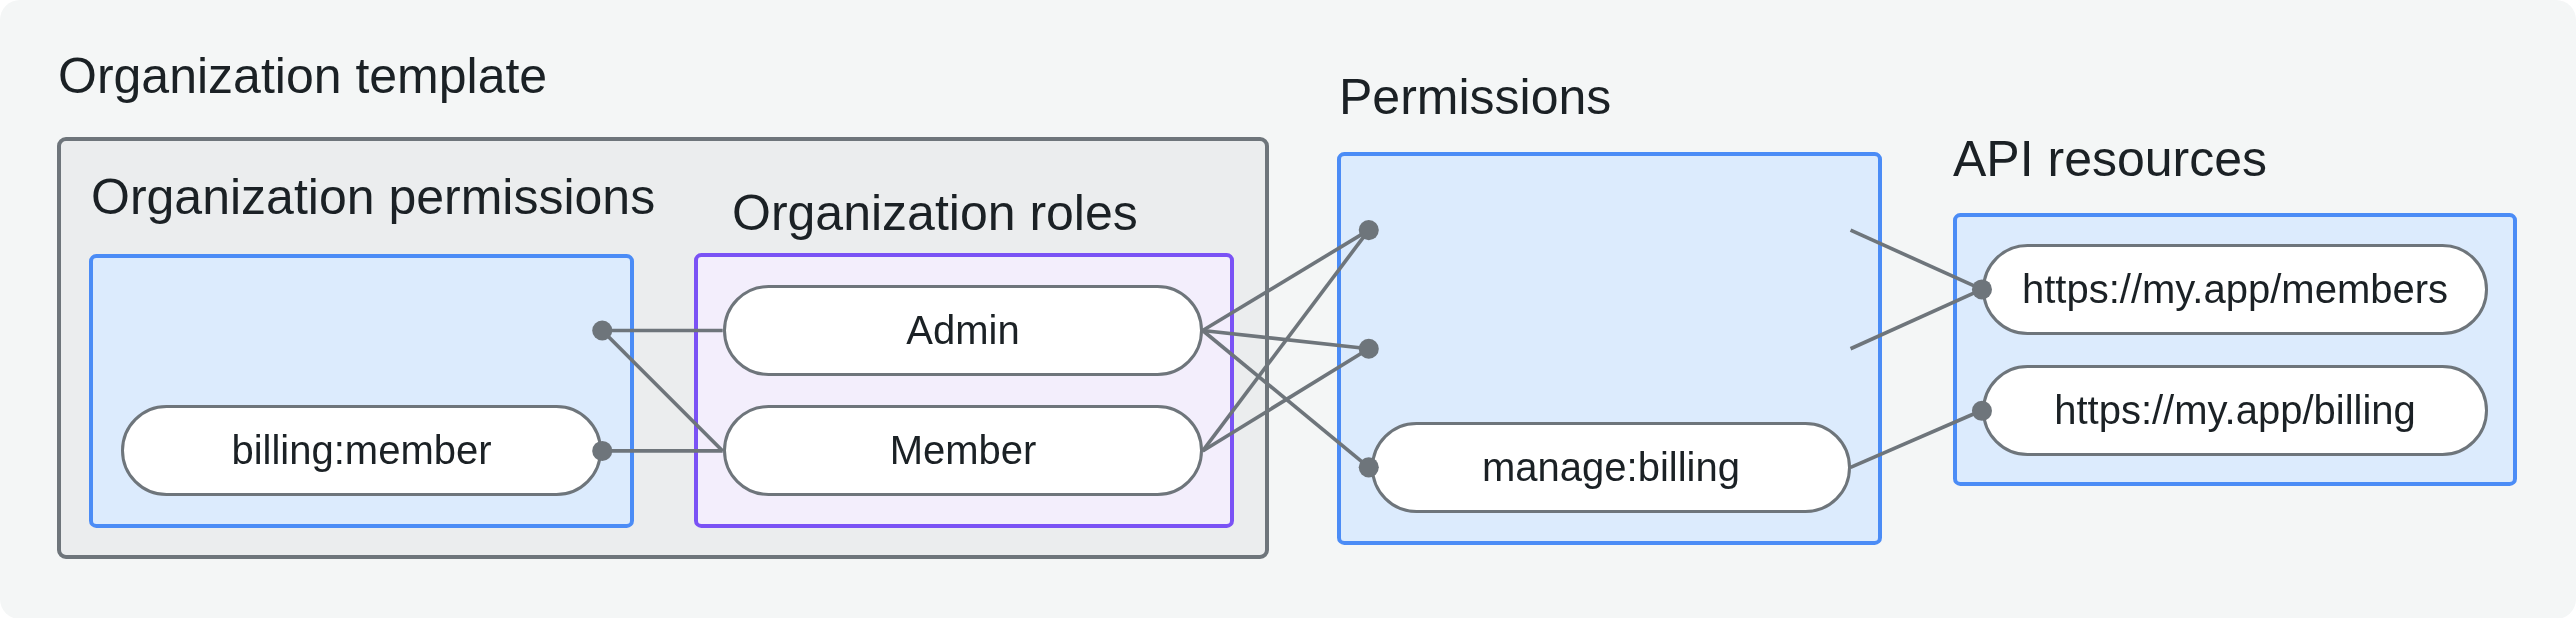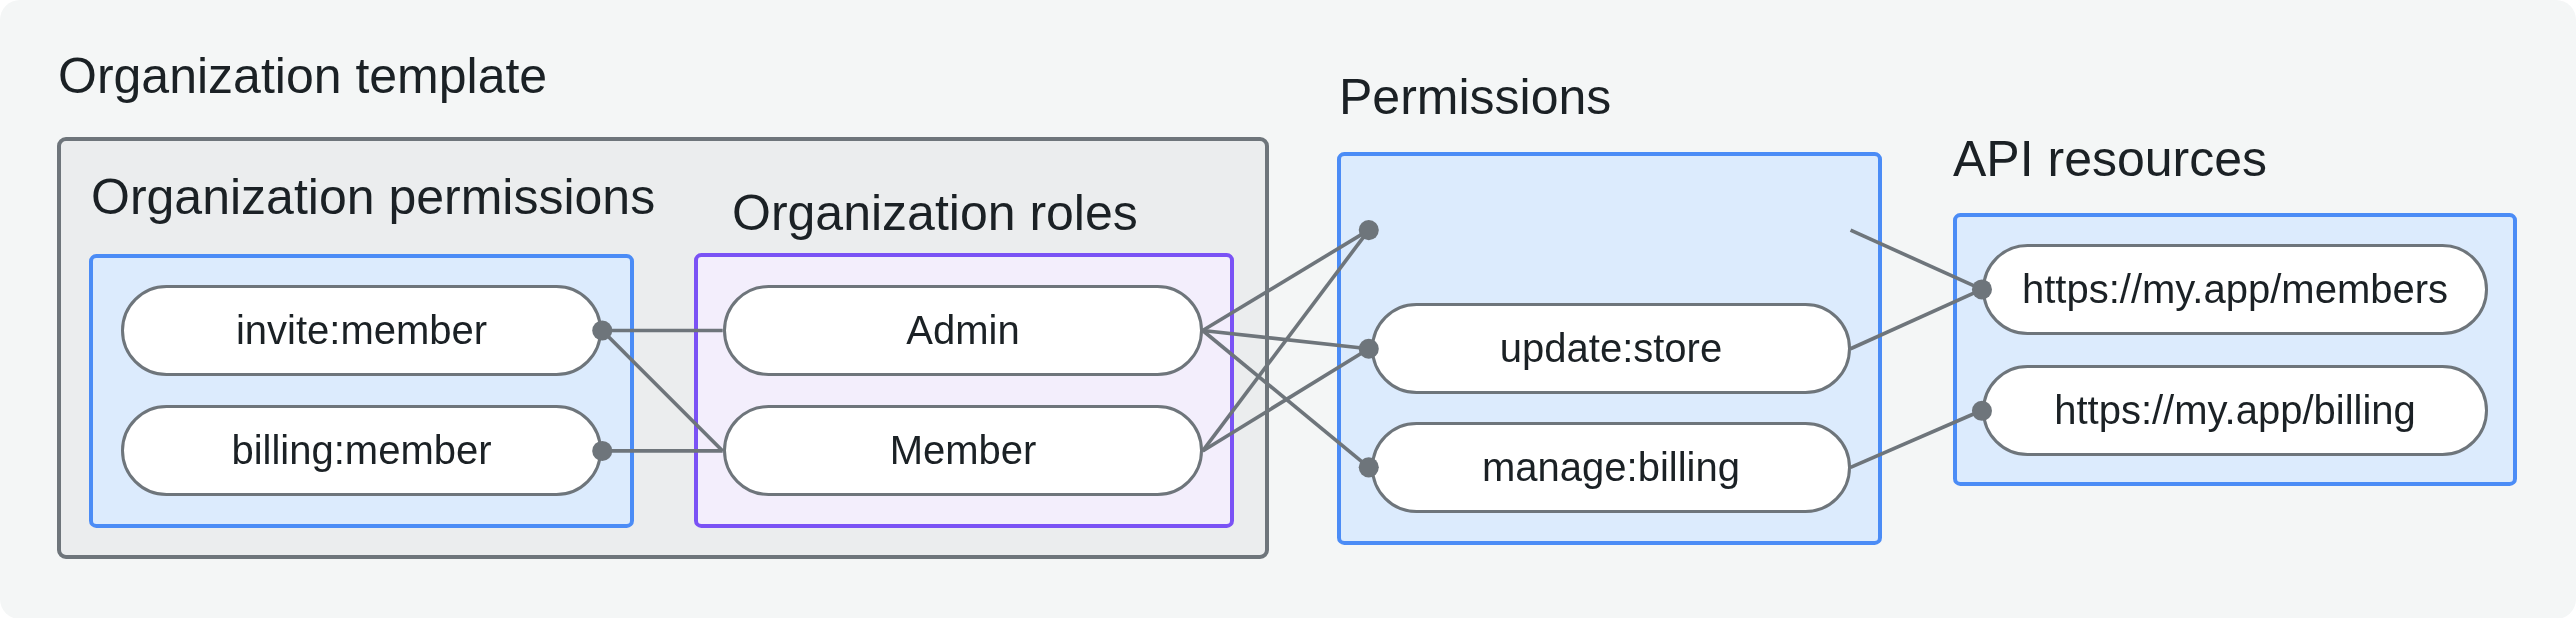--- a/index.html
+++ b/index.html
@@ -79,29 +79,27 @@
   <div class="section-label" style="left:58px; top:51px;">Organization template</div>
 
   <div class="box gray" style="left:57px; top:137px; width:1212px; height:422px;"></div>
 
   <div class="section-label" style="left:91px; top:172px;">Organization permissions</div>
   <div class="section-label" style="left:692px; top:188px;margin-left:40px;">Organization roles</div>
   <div class="section-label" style="left:1953px; top:134px;">API resources</div>
   <div class="section-label" style="left:1339px; top:72px;">Permissions</div>
 
   <div class="box blue" style="left:89px; top:254px; width:545px; height:274px;"></div>
-  <div class="pill" style="left:121px; top:285px; width:481px;">invite:member</div>
   <div class="pill" style="left:121px; top:405px; width:481px;">billing:member</div>
 
   <div class="box purple" style="left:694px; top:253px; width:540px; height:275px;"></div>
   <div class="pill" style="left:723px; top:285px; width:480px;">Admin</div>
   <div class="pill" style="left:723px; top:405px; width:480px;">Member</div>
 
   <div class="box blue" style="left:1337px; top:152px; width:545px; height:393px;"></div>
-  <div class="pill" style="left:1371px; top:303px; width:480px;">update:store</div>
   <div class="pill" style="left:1371px; top:422px; width:480px;">manage:billing</div>
 
   <div class="box blue" style="left:1953px; top:213px; width:564px; height:273px;"></div>
   <div class="pill" style="left:1982px; top:244px; width:506px;">https://my.app/members</div>
   <div class="pill" style="left:1982px; top:365px; width:506px;">https://my.app/billing</div>
 
   <svg class="connections" width="2576" height="619" viewBox="0 0 2823 678">
       <line x1="660" y1="362" x2="792" y2="362" class="edge"></line>
       <line x1="660" y1="362" x2="792" y2="494" class="edge"></line>
       <line x1="660" y1="494" x2="792" y2="494" class="edge"></line>

